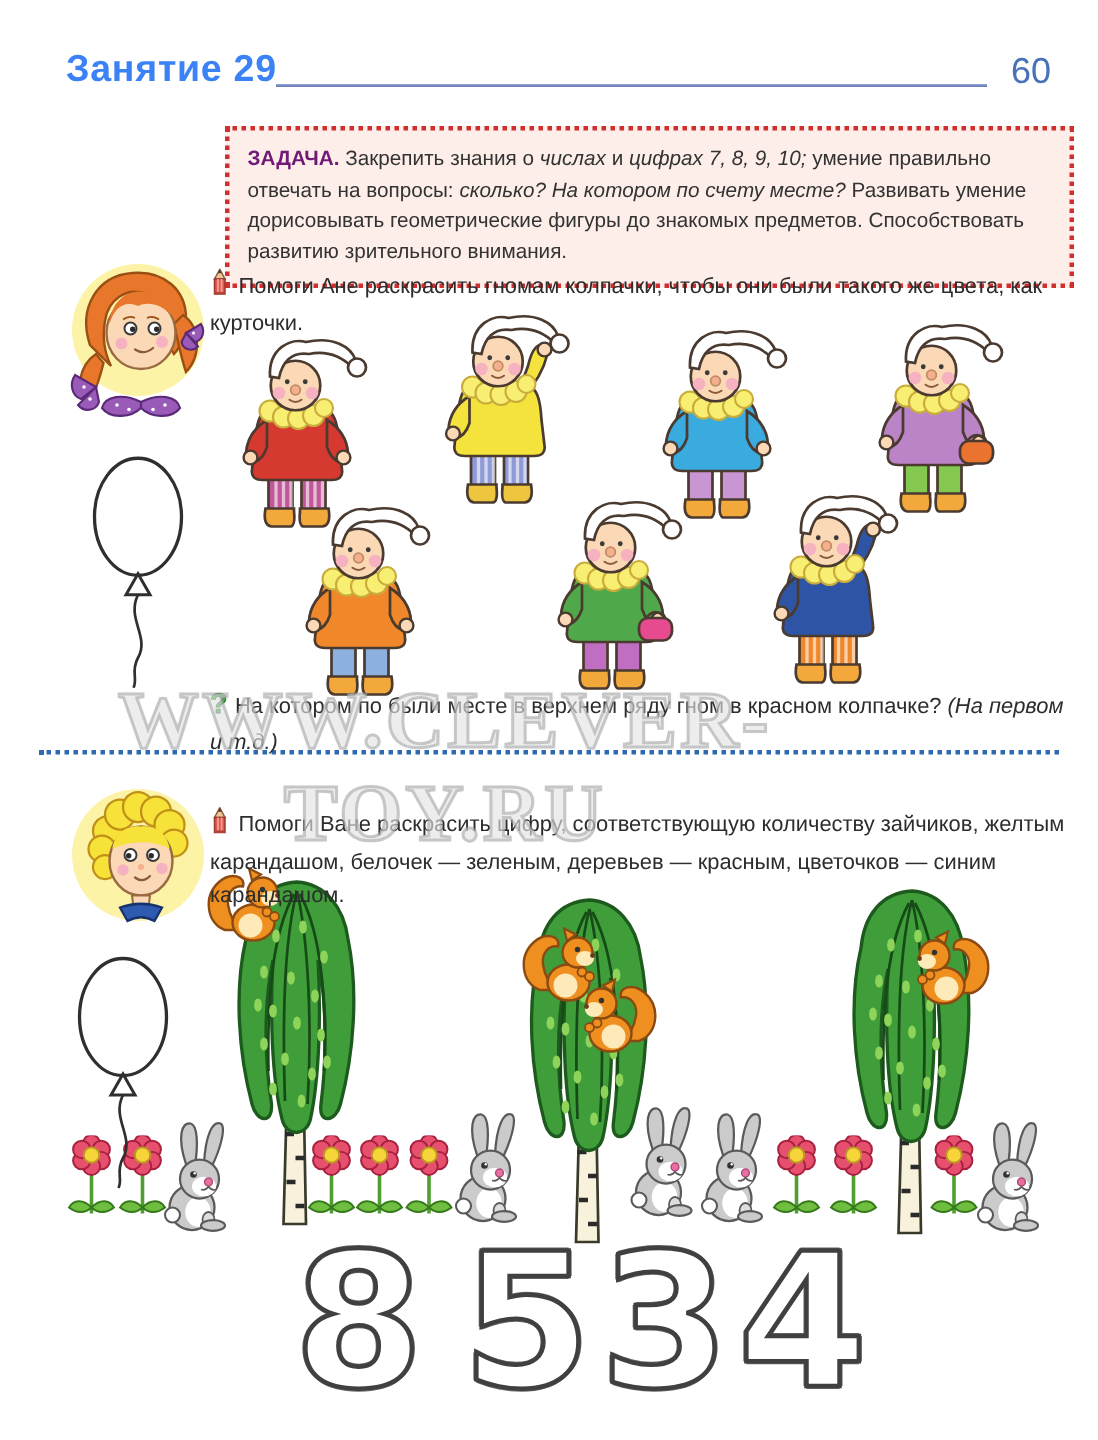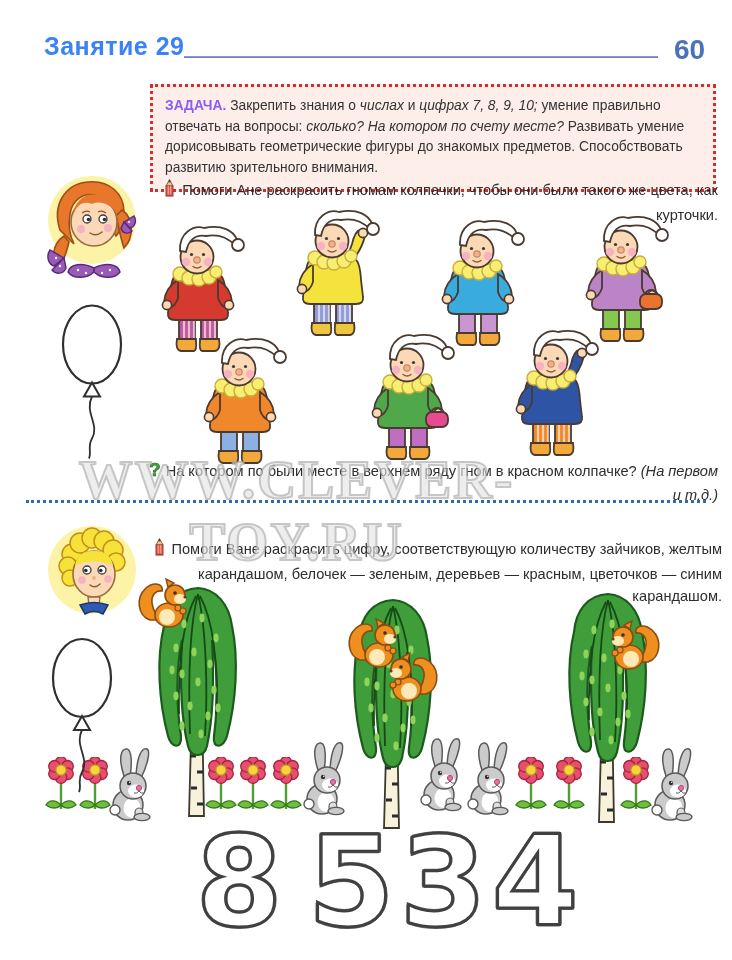--- a/index.html
+++ b/index.html
@@ -3,29 +3,29 @@
 <meta charset="utf-8">
 <style>
   html,body{margin:0;padding:0;background:#ffffff;}
   #page{position:relative;width:732px;height:960px;background:#fff;overflow:hidden;
         font-family:"Liberation Sans",sans-serif;color:#3a3a3a;}
   .abs{position:absolute;}
   
   .lesson-title{position:absolute;left:44px;top:32px;font-size:25px;font-weight:bold;color:#3b82f6;letter-spacing:.5px;}
   .header-rule{position:absolute;left:184px;top:56px;width:474px;height:2px;
                background:linear-gradient(#9aa6d4,#5f74b4);}
-  .page-num{position:absolute;left:674px;top:34px;font-size:28px;font-weight:bold;color:#4a72b8;}
+  .page-num{position:absolute;left:674px;top:34px;font-size:24px;font-weight:normal;color:#4a72b8;}
   
   .task-box{position:absolute;left:150px;top:84px;width:566px;box-sizing:border-box;
             border:3px dotted #cf2f2f;background:#fdeeea;padding:9px 12px 10px;
             font-size:13.8px;line-height:1.5;color:#333;}
-  .task-title{color:#8b5cf6;font-weight:bold;}
+  .task-title{color:#701a75;font-weight:bold;}
   .ri{font-style:italic;}
   
-  .instr{position:absolute;font-size:14.6px;line-height:1.5;color:#2d2d2d;z-index:3;text-align:right;}
+  .instr{position:absolute;font-size:14.6px;line-height:1.5;color:#2d2d2d;z-index:3;}
   #instr1{left:140px;top:179px;width:578px;}
   #question{left:140px;top:456px;width:578px;}
   #instr2{left:140px;top:538px;width:582px;}
   .q-icon{color:#3aa23d;font-weight:800;font-size:19px;margin-right:5px;
           -webkit-text-stroke:.6px #1e641e;}
   .pencil-wrap{display:inline-block;vertical-align:-3px;margin-right:6px;}
   
   .divider{position:absolute;left:26px;top:500px;width:680px;height:0;border-top:3px dotted #2e6ab2;z-index:2;}
   .watermark{position:absolute;left:0;top:449px;width:593px;text-align:center;z-index:9;
              font-size:54px;font-weight:bold;letter-spacing:2px;pointer-events:none;

